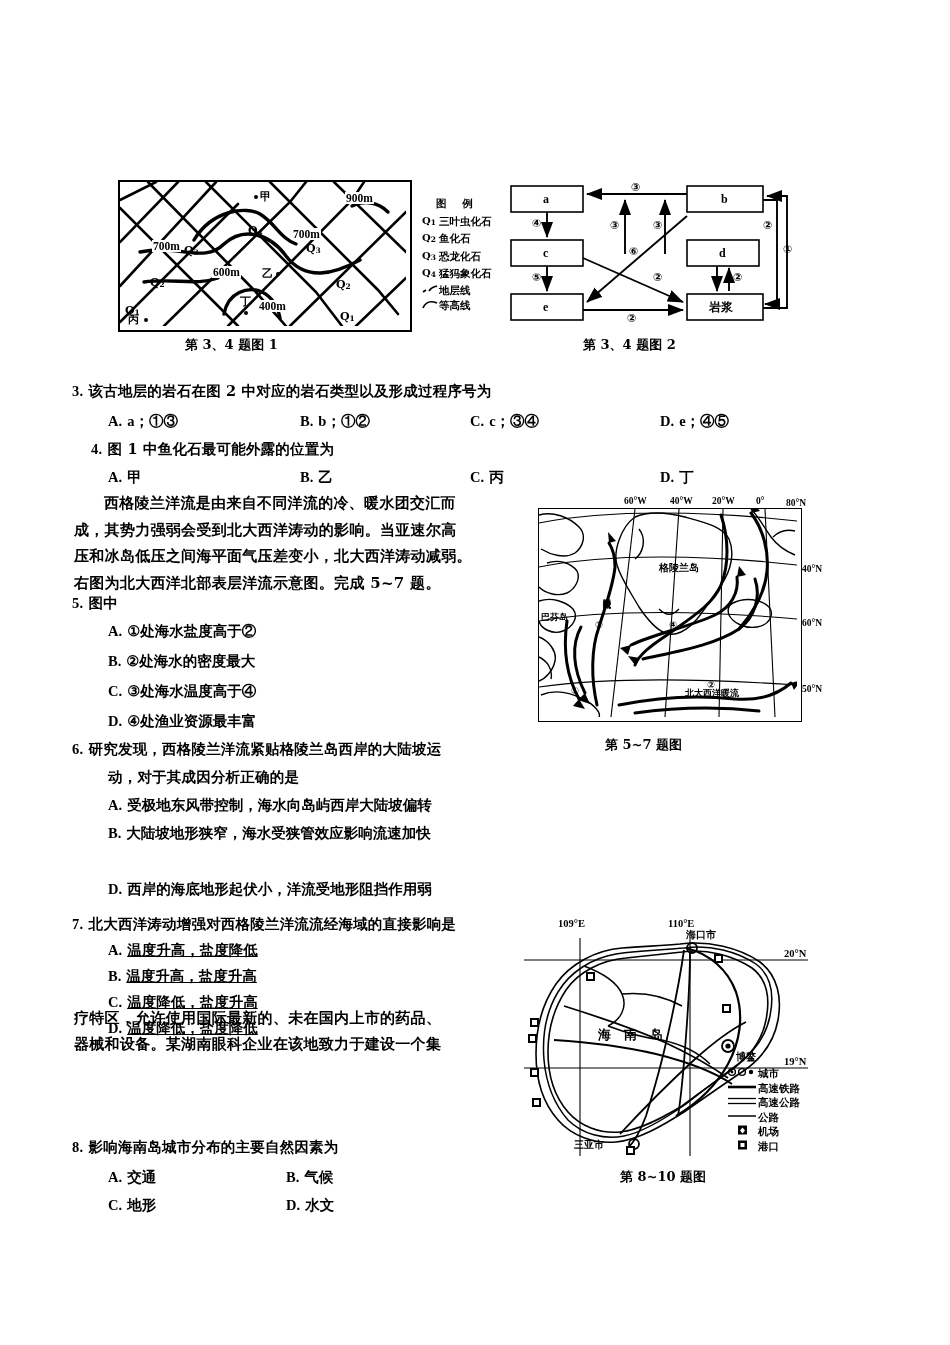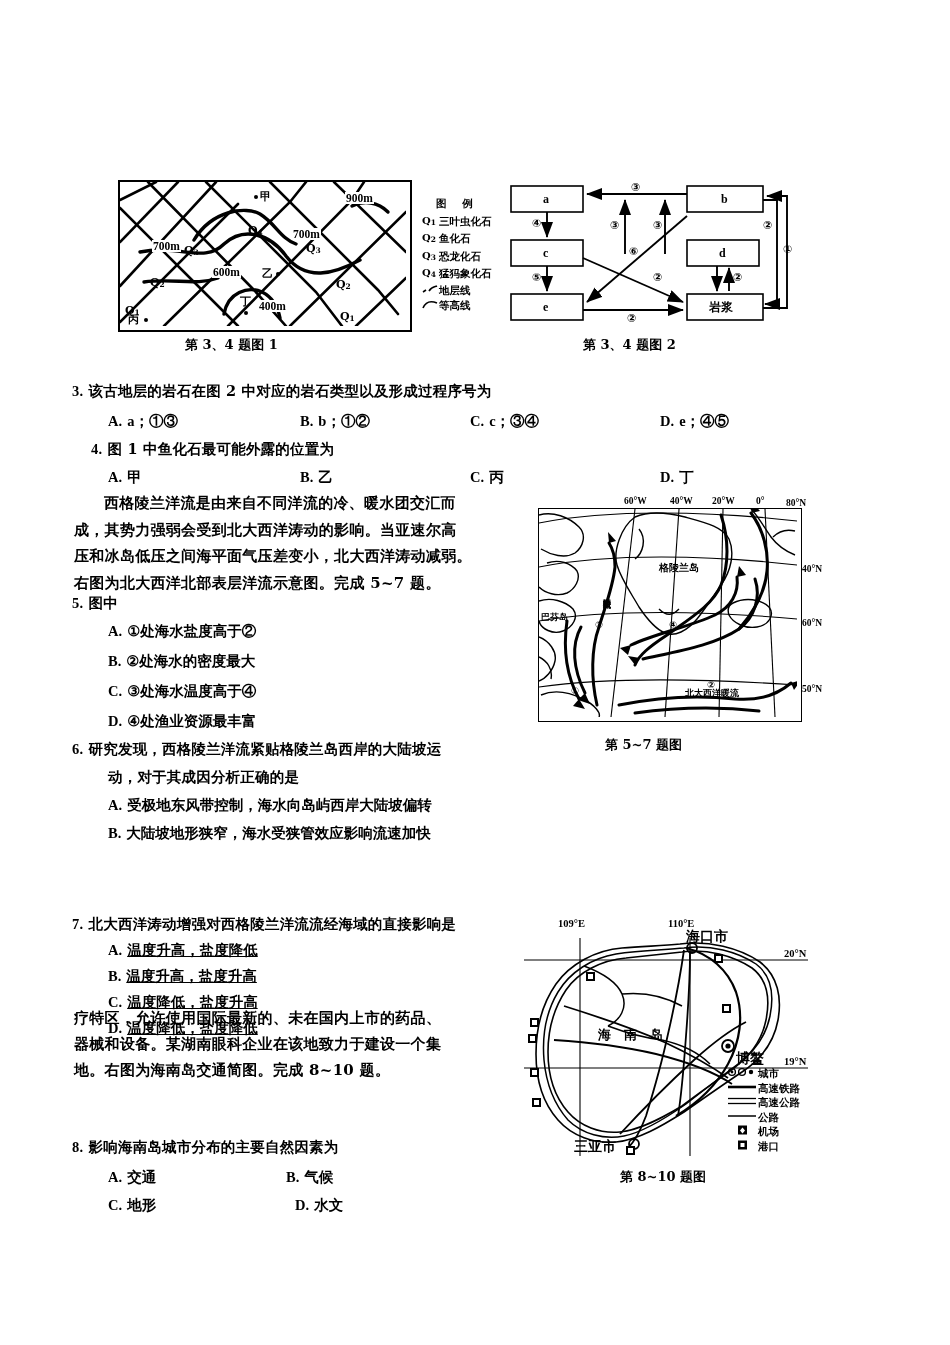--- a/index.html
+++ b/index.html
@@ -195,21 +195,21 @@
   
   #hn-wrap {
     position: absolute;
     left: 524px; top: 920px;
     width: 300px; height: 250px;
   }
   .hn-lab {
     position: absolute;
     font-family: "DejaVu Serif", serif;
     font-weight: bold;
-    font-size: 14px;
+    font-size: 10px;
     white-space: nowrap;
   }
   .hn-grid {
     position: absolute;
     font-family: "Liberation Serif", serif;
     font-weight: bold;
     font-size: 10.5px;
     white-space: nowrap;
   }
   #hn-legend {
@@ -581,20 +581,24 @@
   </div>
   <div class="qline" style="left:108px; top:768px;">动，对于其成因分析正确的是</div>
   <div class="opt" style="left:108px; top:796px;">
     <span class="lat">A.</span>
     <span>受极地东风带控制，海水向岛屿西岸大陆坡偏转</span>
   </div>
   <div class="opt" style="left:108px; top:824px;">
     <span class="lat">B.</span>
     <span>大陆坡地形狭窄，海水受狭管效应影响流速加快</span>
   </div>
+  <div class="opt" style="left:108px; top:880px;">
+    <span class="lat">D.</span>
+    <span>西岸的海底地形起伏小，洋流受地形阻挡作用弱</span>
+  </div>
 
   <div class="qline" style="left:72px; top:915px;">
     <span class="lat">7.</span>
     <span>北大西洋涛动增强对西格陵兰洋流流经海域的直接影响是</span>
   </div>
   <div class="opt" style="left:108px; top:941px;">
     <span class="lat">A.</span>
     <span class="u">温度升高，盐度降低</span>
   </div>
   <div class="opt" style="left:108px; top:967px;">
@@ -606,40 +610,39 @@
     <span class="u">温度降低，盐度升高</span>
   </div>
   <div class="opt" style="left:108px; top:1019px;">
     <span class="lat">D.</span>
     <span class="u">温度降低，盐度降低</span>
   </div>
 
   <div class="para" style="left:74px; top:1005px; width:448px; line-height:26px;">
     <div>疗特区，允许使用国际最新的、未在国内上市的药品、</div>
     <div>器械和设备。某湖南眼科企业在该地致力于建设一个集</div>
-    <div>地。右图为海南岛交通简图。完成 8~10 题。</div>
   </div>
 
   <div class="qline" style="left:72px; top:1138px;">
     <span class="lat">8.</span>
     <span>影响海南岛城市分布的主要自然因素为</span>
   </div>
   <div class="opt" style="left:108px; top:1168px;">
     <span class="lat">A.</span>
     <span>交通</span>
   </div>
   <div class="opt" style="left:286px; top:1168px;">
     <span class="lat">B.</span>
     <span>气候</span>
   </div>
   <div class="opt" style="left:108px; top:1196px;">
     <span class="lat">C.</span>
     <span>地形</span>
   </div>
-  <div class="opt" style="left:286px; top:1196px;margin-left:9px;">
+  <div class="opt" style="left:286px; top:1196px;">
     <span class="lat">D.</span>
     <span>水文</span>
   </div>
 
   <div id="hn-wrap">
     <svg width="300" height="245" viewBox="0 0 300 245">
 
       <g fill="none" stroke="#000" stroke-width="1.1">
         <path d="M0,40 L284,40"></path>
         <path d="M0,148 L284,148"></path>

